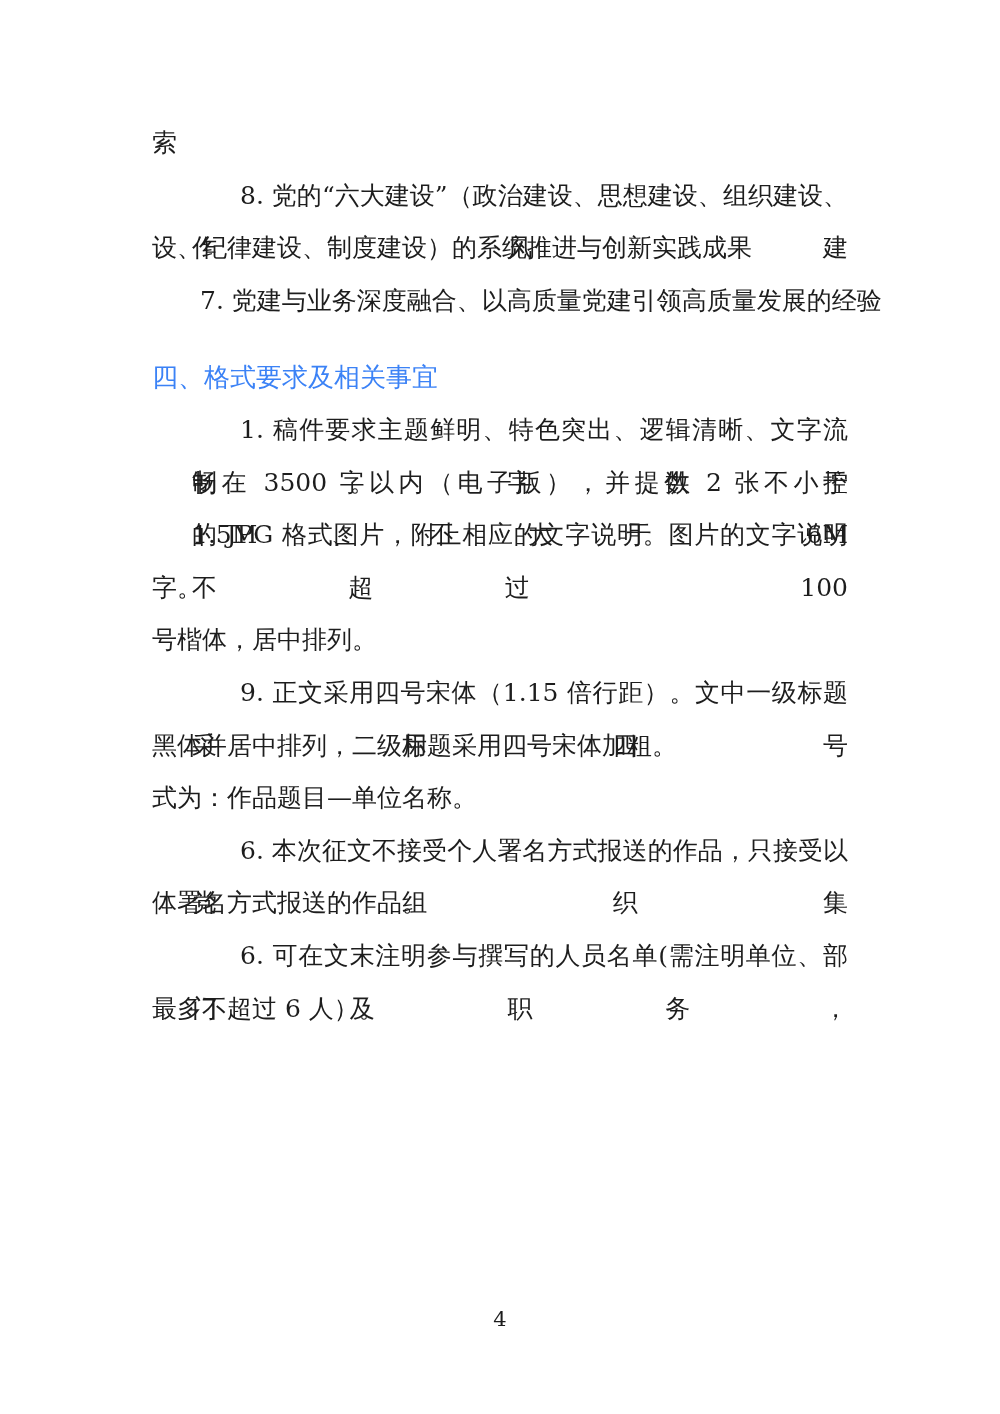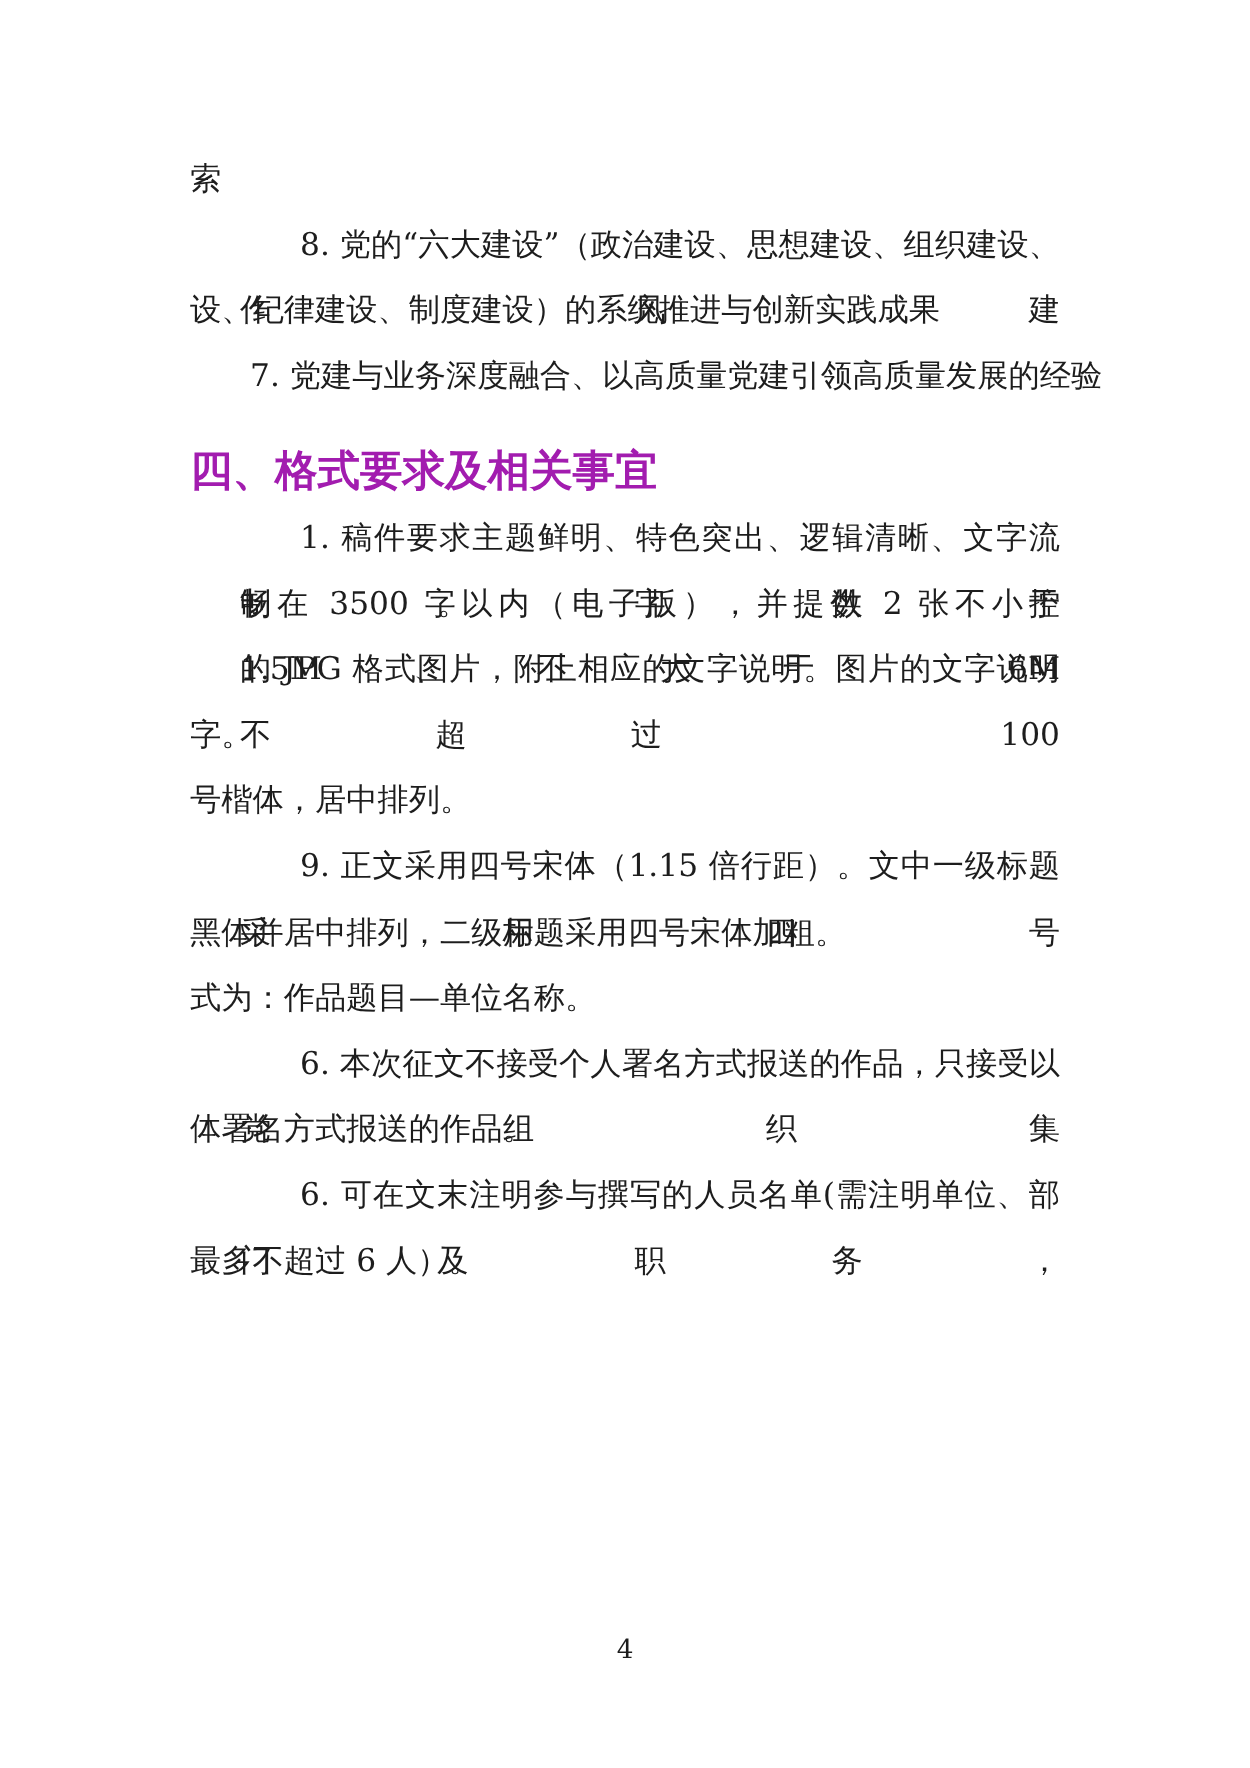--- a/index.html
+++ b/index.html
@@ -32,23 +32,23 @@
     text-indent: 48px;
   }
   .ln.fill {
     white-space: normal;
     text-align: justify;
     text-align-last: justify;
     margin-left: 40px;
   }
   .ln.heading {
     font-family: "DejaVu Sans", "Liberation Sans", sans-serif;
-    font-weight: 700;
-    font-size: 34px;
-    color: #a21caf;
+    font-weight: 400;
+    font-size: 26px;
+    color: #3b82f6;
     margin-top: 24px;
   }
   .pageno {
     position: absolute;
     left: 0;
     top: 1305px;
     width: 100%;
     text-align: center;
     font-size: 21px;
     line-height: 28px;

